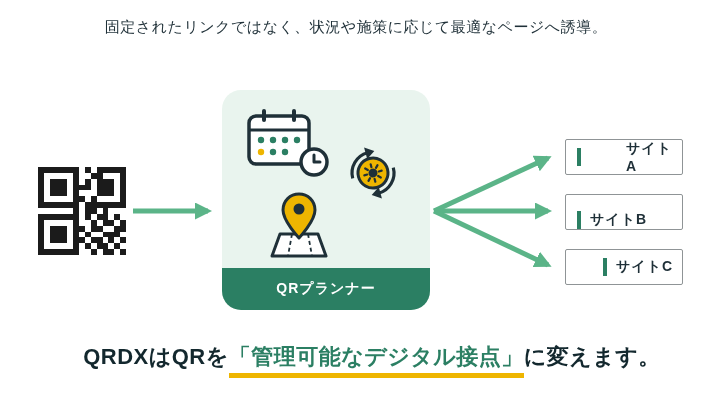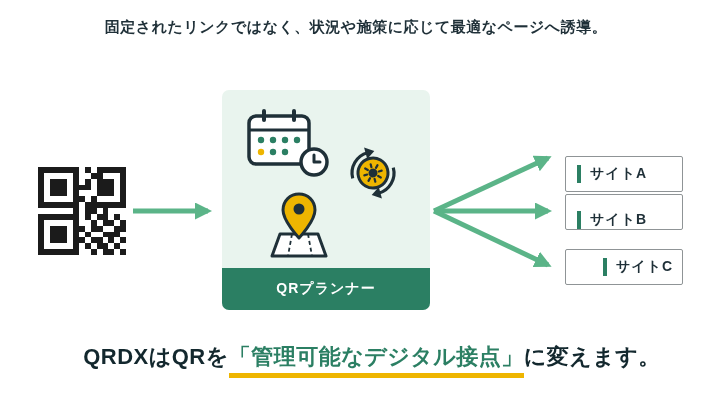--- a/index.html
+++ b/index.html
@@ -12,57 +12,57 @@
     --qr-black:#1b1b1b;
   }
   *{box-sizing:border-box;}
   body{margin:0;background:#fff;}
   .canvas{
     position:relative;width:712px;height:405px;background:#fff;overflow:hidden;
     font-family:"Liberation Sans","DejaVu Sans",sans-serif;color:var(--text-dark);
   }
   .tagline{
     position:absolute;top:18px;left:0;width:712px;text-align:center;
-    font-size:15px;font-weight:700;letter-spacing:.5px;color:var(--text-dark);
+    font-size:15px;font-weight:400;letter-spacing:.5px;color:var(--text-dark);
   }
   
   .arrows{position:absolute;inset:0;width:712px;height:405px;pointer-events:none;}
   .arrow{stroke:var(--accent-green);stroke-width:5;fill:none;}
   #ah path{fill:var(--accent-green);}
   
   .qr{
     position:absolute;left:38px;top:167px;width:88px;height:88px;
     display:grid;grid-template-columns:repeat(15,1fr);grid-template-rows:repeat(15,1fr);
     background:#fff;
   }
   .qr div.on{background:var(--qr-black);}
   
   .card{
     position:absolute;left:222px;top:90px;width:208px;height:220px;
-    background:var(--mint);border-radius:7px;overflow:hidden;
+    background:var(--mint);border-radius:19px;overflow:hidden;
   }
   .card-footer{
     position:absolute;left:0;bottom:0;width:100%;height:42px;
     background:var(--dark-green);color:#fff;font-size:14px;font-weight:700;
     display:flex;align-items:center;justify-content:center;letter-spacing:1px;
   }
   .ic{position:absolute;}
   .ic-cal{left:24px;top:18px;}
   .ic-clock{left:76px;top:56px;}
   .ic-refresh{left:120px;top:52px;}
   .ic-pin{left:44px;top:96px;}
   .ink{stroke:var(--text-dark);}
   .inkfill{fill:var(--text-dark);}
   
   .site{
     position:absolute;left:565px;width:118px;height:36px;background:#fff;
     border:1.5px solid var(--box-border);border-radius:2px;
     display:flex;align-items:center;padding-left:11px;
   }
-  .site-a{top:156px;}
+  .site-a{top:139px;gap:36px;}
   .site-b{top:194px;align-items:flex-end;}
   .site-c{top:249px;padding-left:37px;}
   .site .bar{width:4px;height:18px;background:var(--dark-green);margin-right:9px;flex:none;}
   .site-label{font-size:14px;font-weight:700;letter-spacing:1px;color:var(--text-dark);}
   
   .bottom{
     position:absolute;top:342px;left:0;width:712px;text-align:center;
     font-size:22px;font-weight:700;color:#13282e;letter-spacing:.5px;margin-left:16px;
   }
   .bottom .hl{

